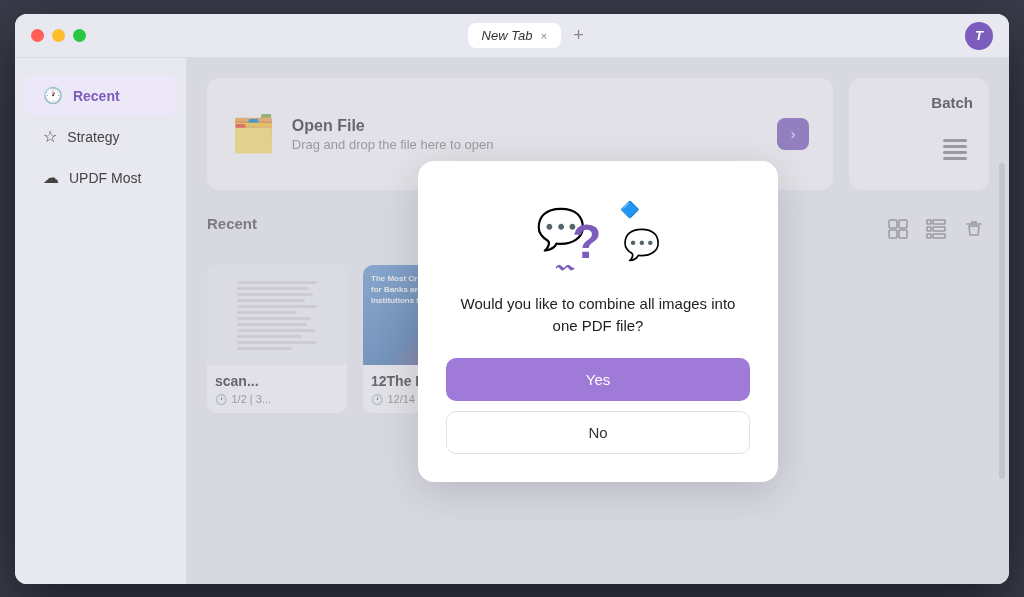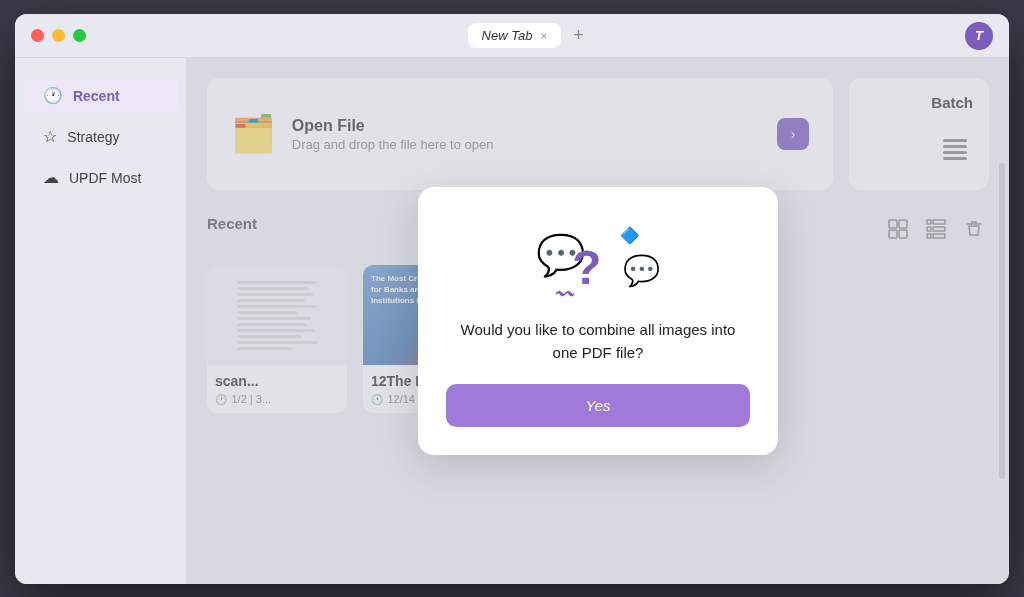--- a/index.html
+++ b/index.html
@@ -324,21 +324,20 @@
     .btn-yes {
       background: #a07ad8;
       color: white;
       border: none;
       border-radius: 10px;
       padding: 13px;
       font-size: 15px;
       font-weight: 500;
       cursor: pointer;
       width: 100%;
-      font-style: italic;
     }
     .btn-no {
       background: white;
       color: #333;
       border: 1.5px solid #e0e0e8;
       border-radius: 10px;
       padding: 12px;
       font-size: 15px;
       font-weight: 500;
       cursor: pointer;
@@ -541,18 +540,19 @@
               <text x="28" y="80" font-size="18" fill="#7c5cbc">〰</text>
 
               <text x="44" y="65" font-size="48" font-weight="900" fill="#7c5cbc">?</text>
             </svg>
           </div>
 
           <div class="dialog-message">Would you like to combine all images into one PDF file?</div>
 
           <div class="dialog-buttons">
             <button class="btn-yes">Yes</button>
+            <button class="btn-no">No</button>
           </div>
         </div>
       </div>
     </div>
   </div>
 </div>
 
 </body></html>

